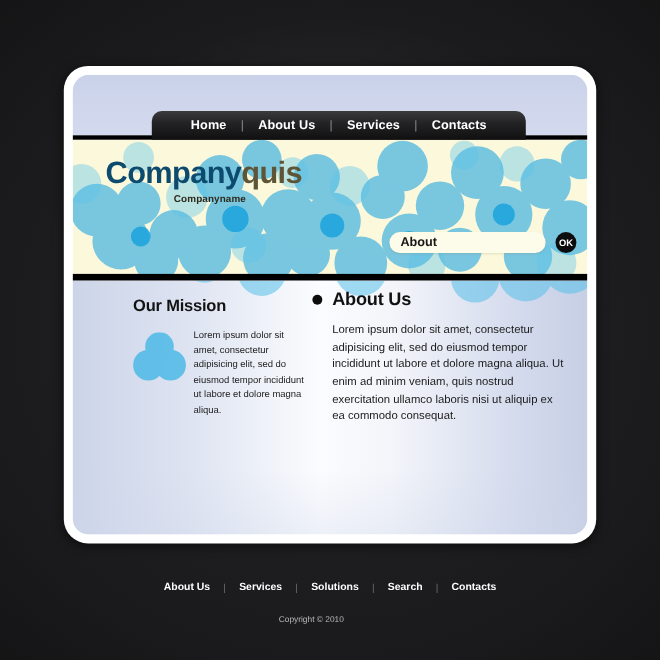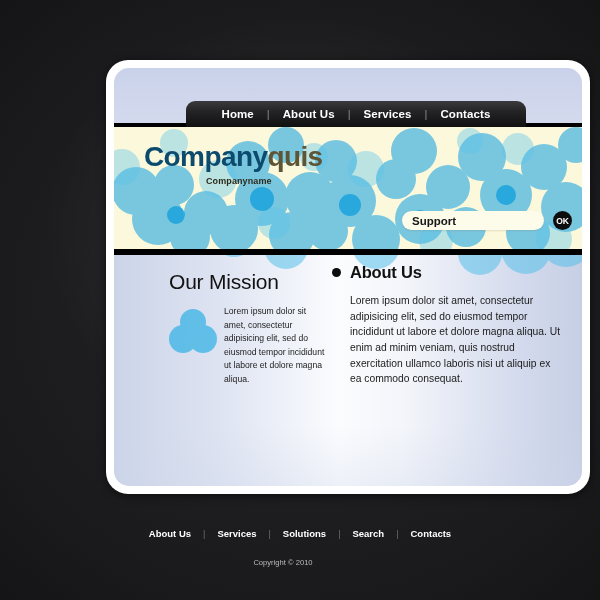--- a/index.html
+++ b/index.html
@@ -31,21 +31,20 @@
   #card {
     position: absolute;
     left: 58px;
     top: 60px;
     width: 484px;
     height: 434px;
     background: #ffffff;
     border-radius: 22px;
     box-shadow: 0 2px 10px rgba(0,0,0,0.55);
     overflow: hidden;
-    margin-left: 48px;
   }
 
   
   #inner {
     position: absolute;
     left: 8px;
     top: 8px;
     width: 468px;
     height: 418px;
     border-radius: 15px;
@@ -200,22 +199,22 @@
 
   
   #mission {
     position: absolute;
     left: 55px;
     top: 15px;
     width: 160px;
     z-index: 3;
   }
   #mission-title {
-    font-size: 21px;
-    font-weight: normal;
+    font-size: 15px;
+    font-weight: bold;
     color: #131313;
     letter-spacing: -0.2px;
   }
   #mission-body-row {
     margin-top: 11px;
     position: relative;
   }
   #trefoil {
     position: absolute;
     left: 0;
@@ -372,21 +371,21 @@
 
       <div id="logo-wrap">
         <div id="logo-main">
           <span class="part-a">Company</span><span class="part-b">quis</span>
         </div>
         <div id="logo-sub">Companyname</div>
       </div>
 
       <div id="search-wrap">
         <div id="search-box">
-          <span id="search-text" title="Search">Support</span>
+          <span id="search-text" title="Search">About</span>
         </div>
         <div id="ok-btn">OK</div>
       </div>
     </div>
 
     <div id="banner-top-rule"></div>
     <div id="banner-bottom-rule"></div>
 
     <div id="content">
 

